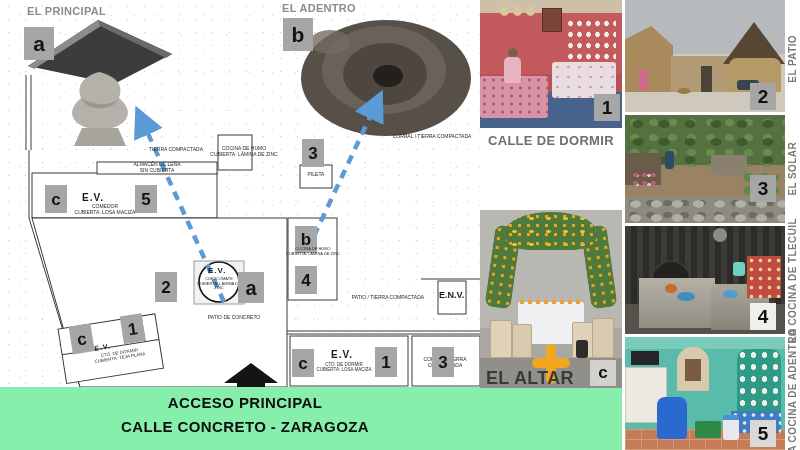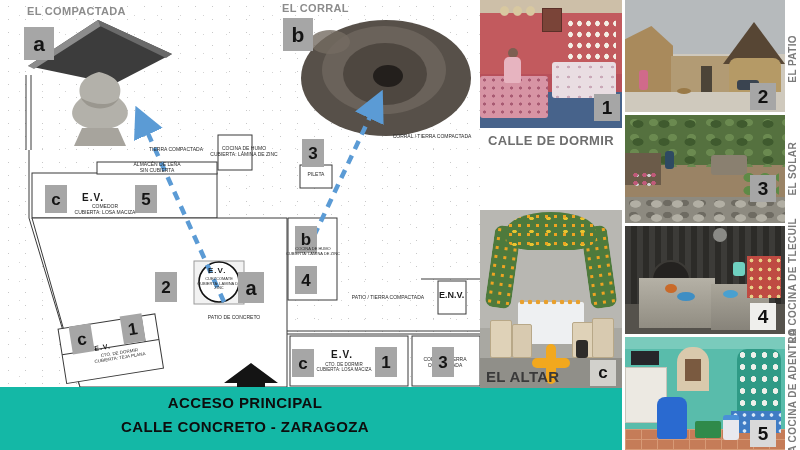--- a/index.html
+++ b/index.html
@@ -12,21 +12,21 @@
                          radial-gradient(circle,#d4d4d4 .6px,transparent .8px);
         background-size:17px 13px,23px 19px;background-position:0 0,8px 6px;}
   .ptitle{position:absolute;font-weight:bold;color:#8c8c8c;font-size:11px;letter-spacing:.3px;white-space:nowrap;}
   .tag{position:absolute;background:#a6a6a6;color:#141414;font-weight:bold;
        display:flex;align-items:center;justify-content:center;line-height:1;}
   .tagL{width:30px;height:33px;font-size:21px;}
   .tagS{width:22px;height:28px;font-size:17px;}
   .lbl{position:absolute;font-size:5px;line-height:1.18;color:#2a2a2a;text-align:center;}
   .ev{position:absolute;font-size:10px;font-weight:bold;color:#1a1a1a;letter-spacing:1px;white-space:nowrap;}
   
-  .band{position:absolute;left:0;top:387px;width:622px;height:63px;background:#14b8a6;}
+  .band{position:absolute;left:0;top:387px;width:622px;height:63px;background:#86efac;}
   .band .l1,.band .l2{position:absolute;left:0;width:490px;text-align:center;color:#0d0d0d;
         font-weight:bold;font-size:15px;letter-spacing:.4px;}
   
   .ph{position:absolute;overflow:hidden;background:#888;}
   .ph .part{position:absolute;}
   .ptag{position:absolute;background:#a6a6a6;color:#111;font-weight:bold;font-size:19px;
         width:26px;height:27px;display:flex;align-items:center;justify-content:center;}
   .caption{position:absolute;font-weight:bold;color:#6e6e6e;font-size:13px;letter-spacing:.3px;white-space:nowrap;}
   .vlabel{position:absolute;left:785px;width:15px;display:flex;align-items:center;justify-content:center;}
   .vlabel span{writing-mode:vertical-rl;transform:rotate(180deg);font-weight:bold;color:#7a7a7a;
@@ -89,23 +89,23 @@
           <line x1="146" y1="321" x2="146" y2="347"></line>
         </g>
       </g>
       <rect x="194" y="261" width="50" height="43" fill="#f2f2f2" stroke="#9a9a9a"></rect>
       <circle cx="219" cy="282" r="20" fill="#ffffff" stroke="#111" stroke-width="1.6"></circle>
       <line x1="224" y1="302" x2="141" y2="118" stroke="#5b9bd5" stroke-width="4.5" stroke-dasharray="9 7" marker-end="url(#ah)"></line>
       <line x1="314" y1="236" x2="377" y2="102" stroke="#5b9bd5" stroke-width="4.5" stroke-dasharray="9 7" marker-end="url(#ah)"></line>
       <polygon points="224,383 251,363 278,383 265,383 265,387 237,387 237,383" fill="#141414"></polygon>
     </svg>
 
-    <div class="ptitle" style="left:27px;top:5px">EL COMPACTADA</div>
+    <div class="ptitle" style="left:27px;top:5px">EL PRINCIPAL</div>
     <div class="tag tagL" style="left:24px;top:27px">a</div>
-    <div class="ptitle" style="left:282px;top:2px">EL CORRAL</div>
+    <div class="ptitle" style="left:282px;top:2px">EL ADENTRO</div>
     <div class="tag tagL" style="left:283px;top:18px">b</div>
 
     <div class="lbl" style="left:143px;top:147px;width:66px">TIERRA COMPACTADA</div>
     <div class="lbl" style="left:206px;top:146px;width:76px">
       <span>COCINA DE HUMO</span><br>
       <span>CUBIERTA: LÁMINA DE ZINC</span>
     </div>
     <div class="lbl" style="left:107px;top:162px;width:100px">
       <span>ALMACÉN DE LEÑA</span><br>
       <span>SIN CUBIERTA</span>
@@ -192,21 +192,21 @@
     <div class="part" style="left:26px;top:2px;width:90px;height:38px;background:#4e7a3c;background-image:radial-gradient(#eda422 1.5px,transparent 2px),radial-gradient(#e8c430 2px,transparent 2.6px);background-size:9px 9px,17px 13px;border-radius:50% 50% 30% 30%"></div>
     <div class="part" style="left:38px;top:92px;width:66px;height:42px;background:#eef0f2;border-radius:2px 2px 8px 8px"></div>
     <div class="part" style="left:38px;top:88px;width:66px;height:9px;background:radial-gradient(#e9a02c 2px,transparent 2.6px);background-size:8px 8px"></div>
     <div class="part" style="left:10px;top:110px;width:20px;height:36px;background:#dfd2b8;border:1px solid #b8a888;border-radius:2px"></div>
     <div class="part" style="left:32px;top:114px;width:18px;height:32px;background:#d8cab0;border:1px solid #b8a888;border-radius:2px"></div>
     <div class="part" style="left:92px;top:112px;width:20px;height:34px;background:#dfd2b8;border:1px solid #b8a888;border-radius:2px"></div>
     <div class="part" style="left:112px;top:108px;width:20px;height:38px;background:#d8cab0;border:1px solid #b8a888;border-radius:2px"></div>
     <div class="part" style="left:66px;top:134px;width:10px;height:40px;background:#f2a81e;border-radius:5px"></div>
     <div class="part" style="left:52px;top:148px;width:38px;height:10px;background:#f2a81e;border-radius:5px"></div>
     <div class="part" style="left:96px;top:130px;width:12px;height:18px;background:#2e2c2a;border-radius:3px"></div>
-    <div class="caption" style="left:6px;top:158px;color:#3a3a3a;font-size:15px">EL ALTAR</div>
+    <div class="caption" style="left:6px;top:158px;color:#3a3a3a;font-size:18px">EL ALTAR</div>
     <div class="ptag" style="left:110px;top:150px;width:26px;height:26px;background:#d2d1cc;font-size:17px">c</div>
   </div>
 
   <div class="ph" style="left:625px;top:0;width:160px;height:112px">
     <div class="part" style="inset:0;background:linear-gradient(#b6babc 0 54px,#cfc9bd 54px 112px)"></div>
     <div class="part" style="left:0;top:26px;width:48px;height:66px;background:#a98a5c;clip-path:polygon(0 20%,55% 0,100% 30%,100% 100%,0 100%)"></div>
     <div class="part" style="left:46px;top:56px;width:62px;height:36px;background:#b29b74"></div>
     <div class="part" style="left:76px;top:66px;width:11px;height:26px;background:#4c4438"></div>
     <div class="part" style="left:98px;top:22px;width:62px;height:42px;background:#574634;clip-path:polygon(50% 0,100% 100%,0 100%)"></div>
     <div class="part" style="left:104px;top:58px;width:52px;height:34px;background:#b59a66;border-radius:8px 8px 0 0"></div>

